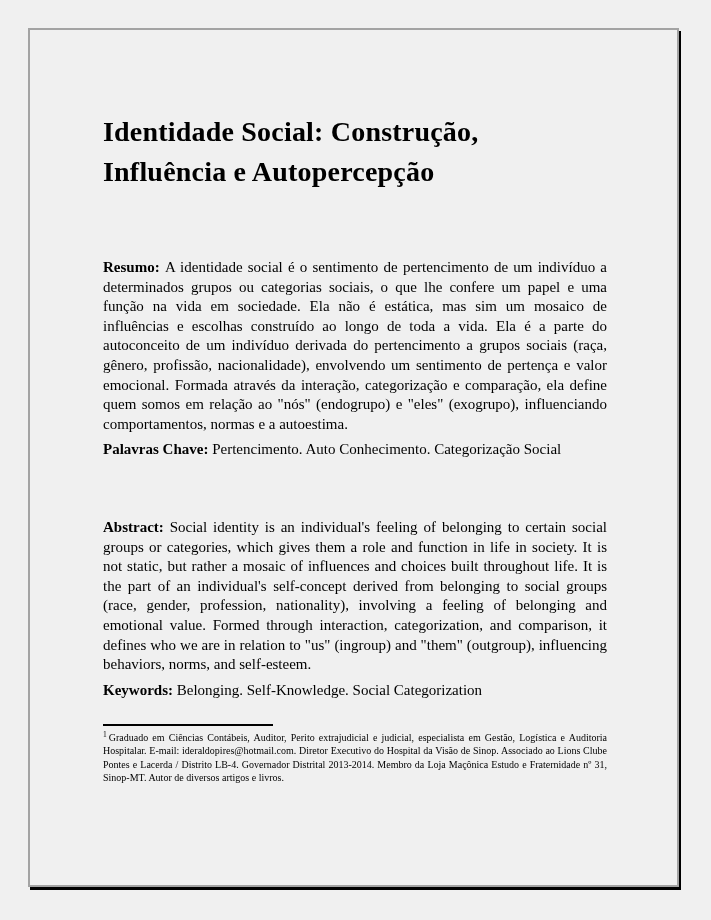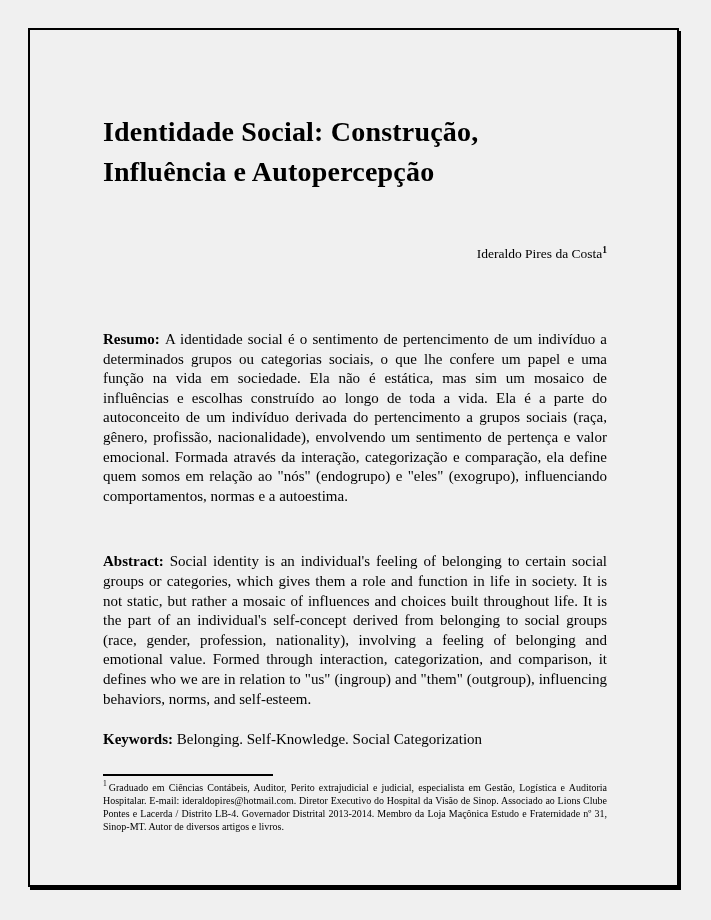--- a/index.html
+++ b/index.html
@@ -7,21 +7,21 @@
     width: 711px; height: 920px;
     background: #f0f0f0;
     font-family: "Liberation Serif", "DejaVu Serif", serif;
     color: #000;
     overflow: hidden;
   }
   .page-frame {
     position: absolute;
     left: 28px; top: 28px;
     width: 651px; height: 859px;
-    border: 2px solid #000000;
+    border: 2px solid #a3a3a3;
     box-shadow: 2px 3px 0 #000;
     background: #f0f0f0;
     padding-left: 48px;
   }
   .content {
     position: absolute;
     left: 0; top: 0; right: 0; bottom: 0;
     padding: 82px 70px 0 73px;
   }
   .article-title {
@@ -43,22 +43,22 @@
     font-weight: bold;
   }
   .para {
     font-size: 15px;
     line-height: 19.6px;
     text-align: justify;
   }
   .para .label { font-weight: bold; }
   .resumo-para   { margin-top: 66px; }
   .pchave-para   { margin-top: 6px; text-align: left; }
-  .abstract-para { margin-top: 46px; }
-  .keywords-para { margin-top: 21px; text-align: left; }
+  .abstract-para { margin-top: 58px; }
+  .keywords-para { margin-top: 6px; text-align: left; }
   .footnote-block { margin-top: 24px; }
   .footnote-rule {
     width: 170px;
     border-top: 2px solid #000;
     margin-bottom: 5px;
   }
   .footnote {
     font-size: 10px;
     line-height: 13.2px;
     text-align: justify;
@@ -71,24 +71,24 @@
   }
 </style>
 </head>
 <body>
 
 <div class="page-frame">
   <div class="content">
 
     <h1 class="article-title">Identidade Social: Construção, Influência e Autopercepção</h1>
 
-    <div class="author-line"><span>Ideraldo Pires da Costa</span><sup>1</sup></div>
 
     <p class="para resumo-para"><span class="label">Resumo: </span><span>A identidade social é o sentimento de pertencimento de um indivíduo a determinados grupos ou categorias sociais, o que lhe confere um papel e uma função na vida em sociedade. Ela não é estática, mas sim um mosaico de influências e escolhas construído ao longo de toda a vida. Ela é a parte do autoconceito de um indivíduo derivada do pertencimento a grupos sociais (raça, gênero, profissão, nacionalidade), envolvendo um sentimento de pertença e valor emocional. Formada através da interação, categorização e comparação, ela define quem somos em relação ao "nós" (endogrupo) e "eles" (exogrupo), influenciando comportamentos, normas e a autoestima.</span></p>
 
+    <p class="para pchave-para"><span class="label">Palavras Chave: </span><span>Pertencimento. Auto Conhecimento. Categorização Social</span></p>
 
     <p class="para abstract-para"><span class="label">Abstract: </span><span>Social identity is an individual's feeling of belonging to certain social groups or categories, which gives them a role and function in life in society. It is not static, but rather a mosaic of influences and choices built throughout life. It is the part of an individual's self-concept derived from belonging to social groups (race, gender, profession, nationality), involving a feeling of belonging and emotional value. Formed through interaction, categorization, and comparison, it defines who we are in relation to "us" (ingroup) and "them" (outgroup), influencing behaviors, norms, and self-esteem.</span></p>
 
     <p class="para keywords-para"><span class="label">Keywords: </span><span>Belonging. Self-Knowledge. Social Categorization</span></p>
 
     <div class="footnote-block">
       <div class="footnote-rule"></div>
       <p class="footnote"><sup>1</sup><span>Graduado em Ciências Contábeis, Auditor, Perito extrajudicial e judicial, especialista em Gestão, Logística e Auditoria Hospitalar. E-mail: ideraldopires@hotmail.com. Diretor Executivo do Hospital da Visão de Sinop. Associado ao Lions Clube Pontes e Lacerda / Distrito LB-4. Governador Distrital 2013-2014. Membro da Loja Maçônica Estudo e Fraternidade nº 31, Sinop-MT. Autor de diversos artigos e livros.</span></p>
     </div>
 

